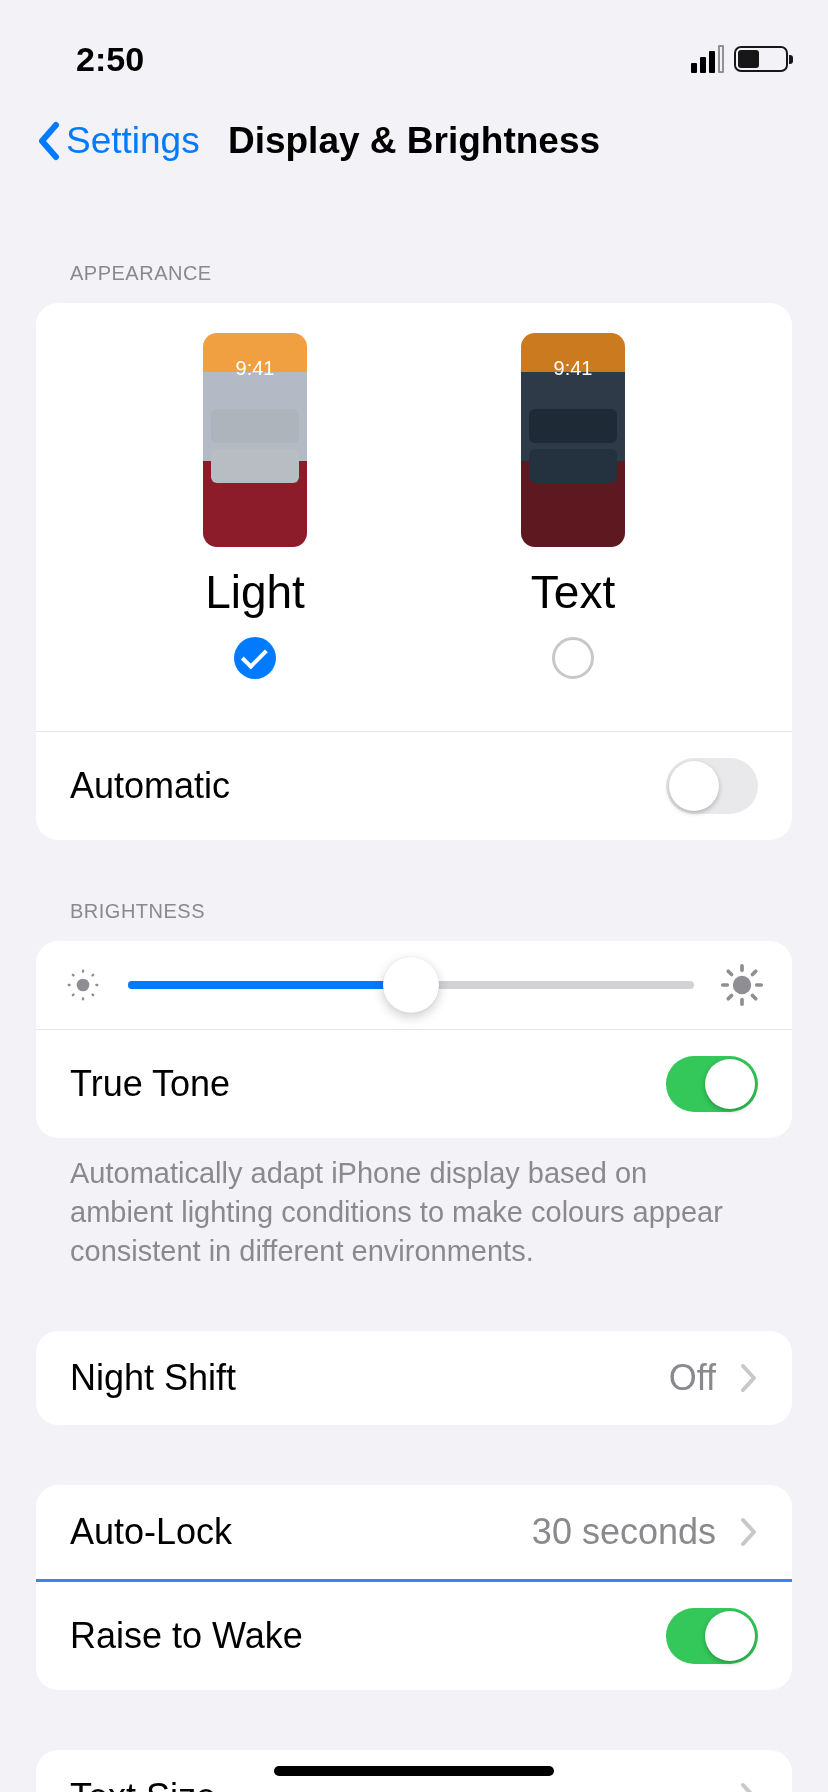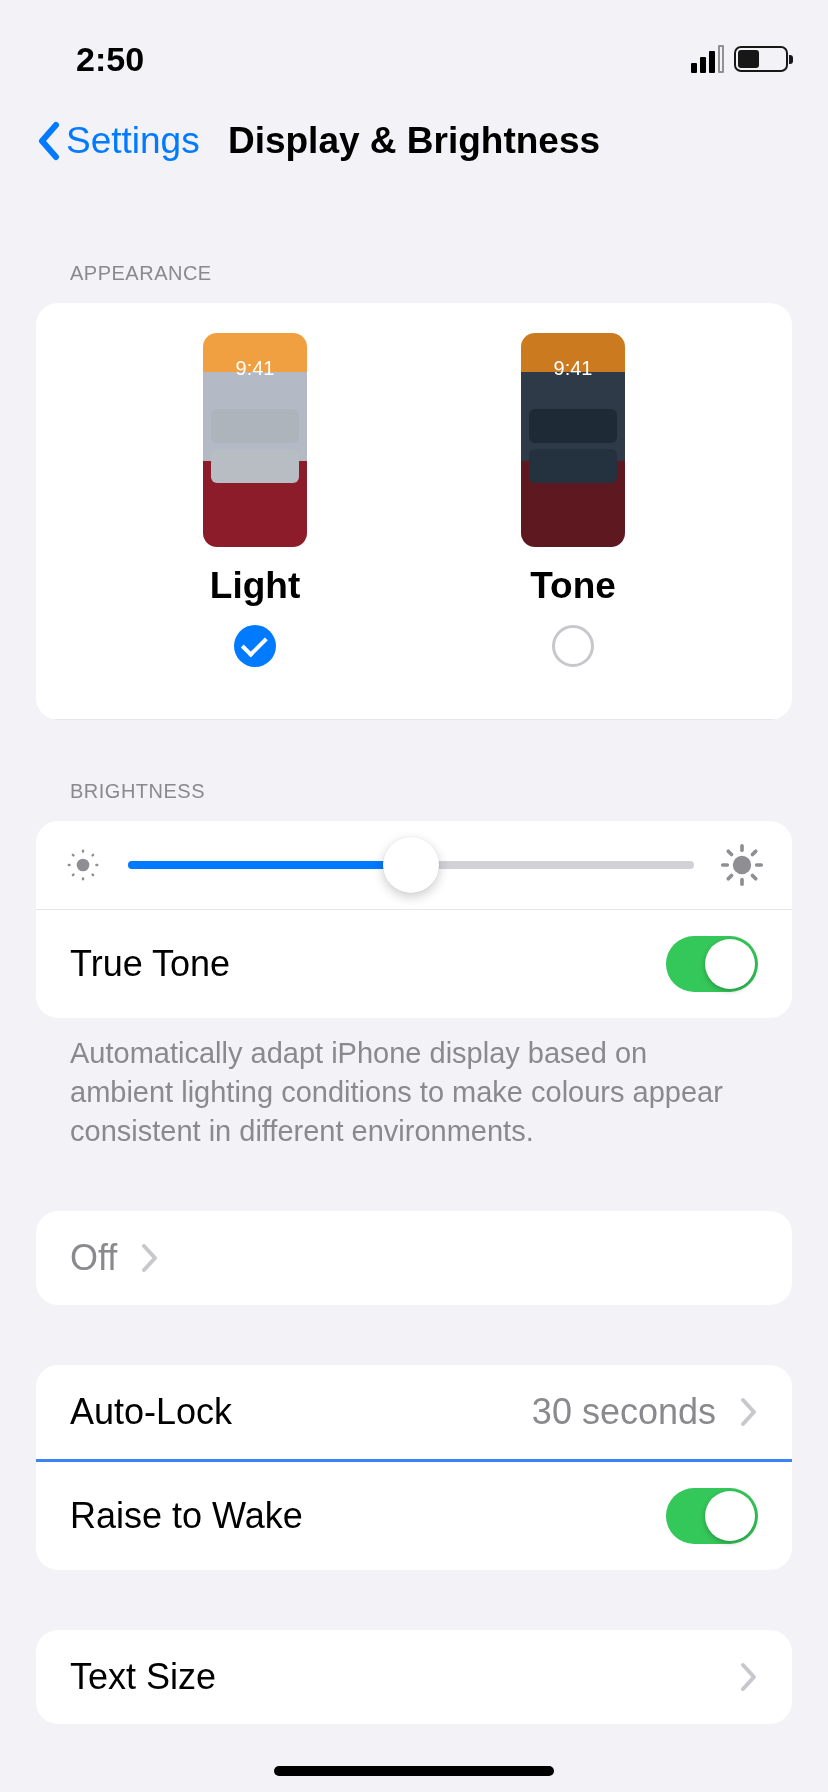--- a/index.html
+++ b/index.html
@@ -145,21 +145,21 @@
       position: absolute;
       left: 8px;
       right: 8px;
       height: 34px;
       border-radius: 6px;
     }
     .phone-preview.light .w1 { top: 76px; background: #aeb4bc; }
     .phone-preview.light .w2 { top: 116px; background: #b8bdc4; }
     .phone-preview.dark .w1 { top: 76px; background: #1e2a36; }
     .phone-preview.dark .w2 { top: 116px; background: #243240; }
-    .option-label { font-size: 37px; font-weight: bold; }
+    .option-label { font-size: 46px; }
     .radio {
       width: 42px;
       height: 42px;
       border-radius: 50%;
     }
     .radio.selected {
       background: #007aff;
       display: flex;
       align-items: center;
       justify-content: center;
@@ -307,23 +307,29 @@
       </div>
       <div class="option-label">Light</div>
       <div class="radio selected"></div>
     </div>
     <div class="appearance-option">
       <div class="phone-preview dark">
         <div class="t">9:41</div>
         <div class="widget w1"></div>
         <div class="widget w2"></div>
       </div>
-      <div class="option-label">Tone</div>
+      <div class="option-label">Text</div>
       <div class="radio unselected"></div>
     </div>
+  </div>
+  <div class="row">
+    <div class="row-label">Automatic</div>
+    <div class="toggle off">
+        <div class="knob"></div>
+      </div>
   </div>
 </div>
 
 <div class="section-header tight">BRIGHTNESS</div>
 
 <div class="card">
   <div class="slider-row">
     <svg class="sun-icon" width="38" height="38" viewBox="0 0 24 24">
       <circle cx="12" cy="12" r="4" fill="#8e8e93"></circle>
       <g stroke="#8e8e93" stroke-width="1.5" stroke-linecap="round">
@@ -361,20 +367,21 @@
         <div class="knob"></div>
       </div>
   </div>
 </div>
 <div class="footer-text">Automatically adapt iPhone display based on ambient lighting conditions to make colours appear consistent in different environments.</div>
 
 <div class="spacer-60"></div>
 
 <div class="card">
   <div class="row">
+    <div class="row-label">Night Shift</div>
     <div class="row-value">
       <span>Off</span>
       <svg class="chevron" width="18" height="30" viewBox="0 0 18 30">
           <polyline points="3,3 14,15 3,27" fill="none" stroke="#c7c7cc" stroke-width="4" stroke-linecap="round" stroke-linejoin="round"></polyline>
         </svg>
     </div>
   </div>
 </div>
 
 <div class="spacer-60"></div>

